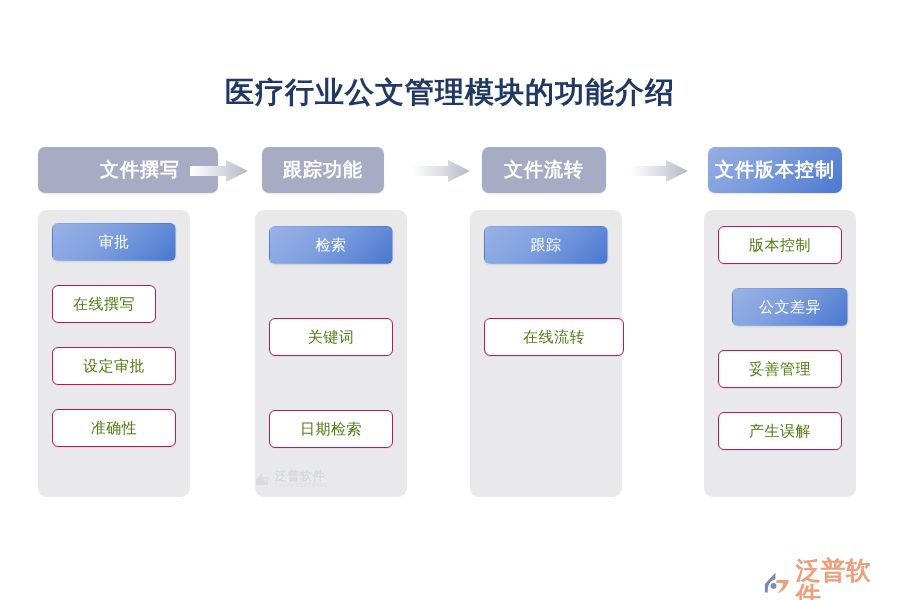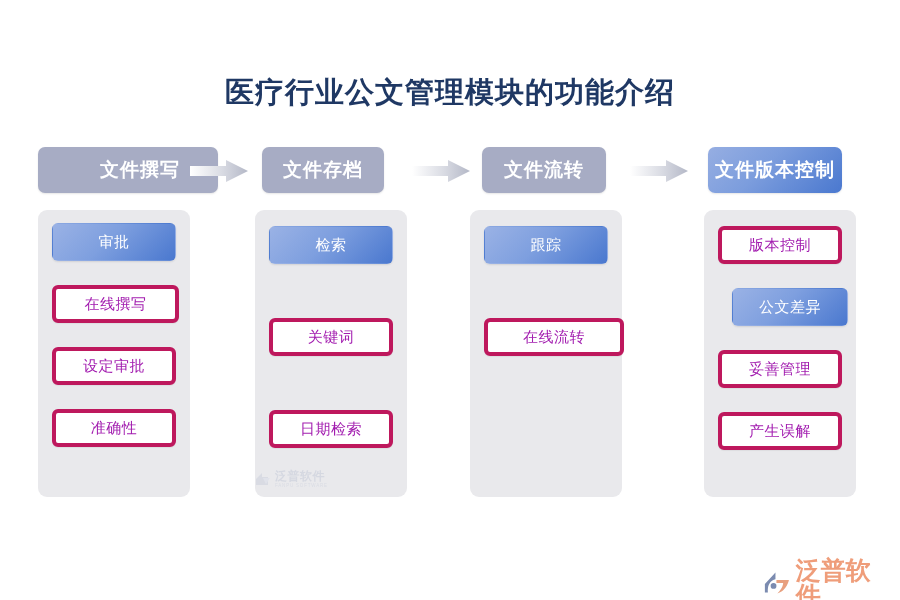--- a/index.html
+++ b/index.html
@@ -89,22 +89,22 @@
     align-items: center;
     justify-content: center;
     font-family: "Liberation Sans", "DejaVu Sans", sans-serif;
     font-size: 15px;
     letter-spacing: 0.5px;
     white-space: nowrap;
     box-sizing: border-box;
   }
   .item.plain {
     background: #ffffff;
-    border: 4px solid #be185d;
-    color: #a21caf;
+    border: 1px solid #be185d;
+    color: #4d7c0f;
     box-shadow: 0 1px 1px rgba(0,0,0,0.05);
   }
   .item.accent {
     background: linear-gradient(135deg, #9ab2e5 0%, #7e9fdf 45%, #4a78cf 100%);
     border: 1px solid transparent;
     color: #ffffff;
     box-shadow: 0 1px 2px rgba(0,0,0,0.10);
   }
 
   
@@ -181,21 +181,21 @@
       <div class="flow-arrow" style="left: 190px;"><svg width="60" height="22" viewBox="0 0 60 22">
           <defs>
             <linearGradient id="ag0" x1="0" y1="0" x2="1" y2="0">
               <stop offset="0%" stop-color="#ffffff"></stop>
               <stop offset="55%" stop-color="#d9dbe3"></stop>
               <stop offset="100%" stop-color="#b4b8c7"></stop>
             </linearGradient>
           </defs>
           <path d="M0 6 L36 6 L36 0 L58 11 L36 22 L36 16 L0 16 Z" fill="url(#ag0)"></path>
         </svg></div>
-      <div class="stage-header plain" style="left: 262px; width: 122px;">文件存档</div>
+      <div class="stage-header plain" style="left: 262px; width: 122px;">跟踪功能</div>
       <div class="flow-arrow" style="left: 412px;"><svg width="60" height="22" viewBox="0 0 60 22">
           <defs>
             <linearGradient id="ag1" x1="0" y1="0" x2="1" y2="0">
               <stop offset="0%" stop-color="#ffffff"></stop>
               <stop offset="55%" stop-color="#d9dbe3"></stop>
               <stop offset="100%" stop-color="#b4b8c7"></stop>
             </linearGradient>
           </defs>
           <path d="M0 6 L36 6 L36 0 L58 11 L36 22 L36 16 L0 16 Z" fill="url(#ag1)"></path>
         </svg></div>
@@ -209,21 +209,21 @@
             </linearGradient>
           </defs>
           <path d="M0 6 L36 6 L36 0 L58 11 L36 22 L36 16 L0 16 Z" fill="url(#ag2)"></path>
         </svg></div>
       <div class="stage-header accent" style="left: 708px; width: 134px;">文件版本控制</div>
     </div>
 
   <div id="columns-layer">
       <div class="stage-col" style="left: 38px; width: 152px; height: 287px;">
         <div class="item accent" style="top: 13px; left: 14px; width: 124px; text-align: right;">审批</div>
-        <div class="item plain" style="top: 75px; left: 14px; width: 127px;">在线撰写</div>
+        <div class="item plain" style="top: 75px; left: 14px; width: 104px;">在线撰写</div>
         <div class="item plain" style="top: 137px; left: 14px; width: 124px;">设定审批</div>
         <div class="item plain" style="top: 199px; left: 14px; width: 124px;">准确性</div>
       </div>
       <div class="stage-col" style="left: 255px; width: 152px; height: 287px;">
         <div class="item accent" style="top: 16px; left: 14px; width: 124px;">检索</div>
         <div class="item plain" style="top: 108px; left: 14px; width: 124px;">关键词</div>
         <div class="item plain" style="top: 200px; left: 14px; width: 124px;">日期检索</div>
       </div>
       <div class="stage-col" style="left: 470px; width: 152px; height: 287px;">
         <div class="item accent" style="top: 16px; left: 14px; width: 124px;">跟踪</div>

